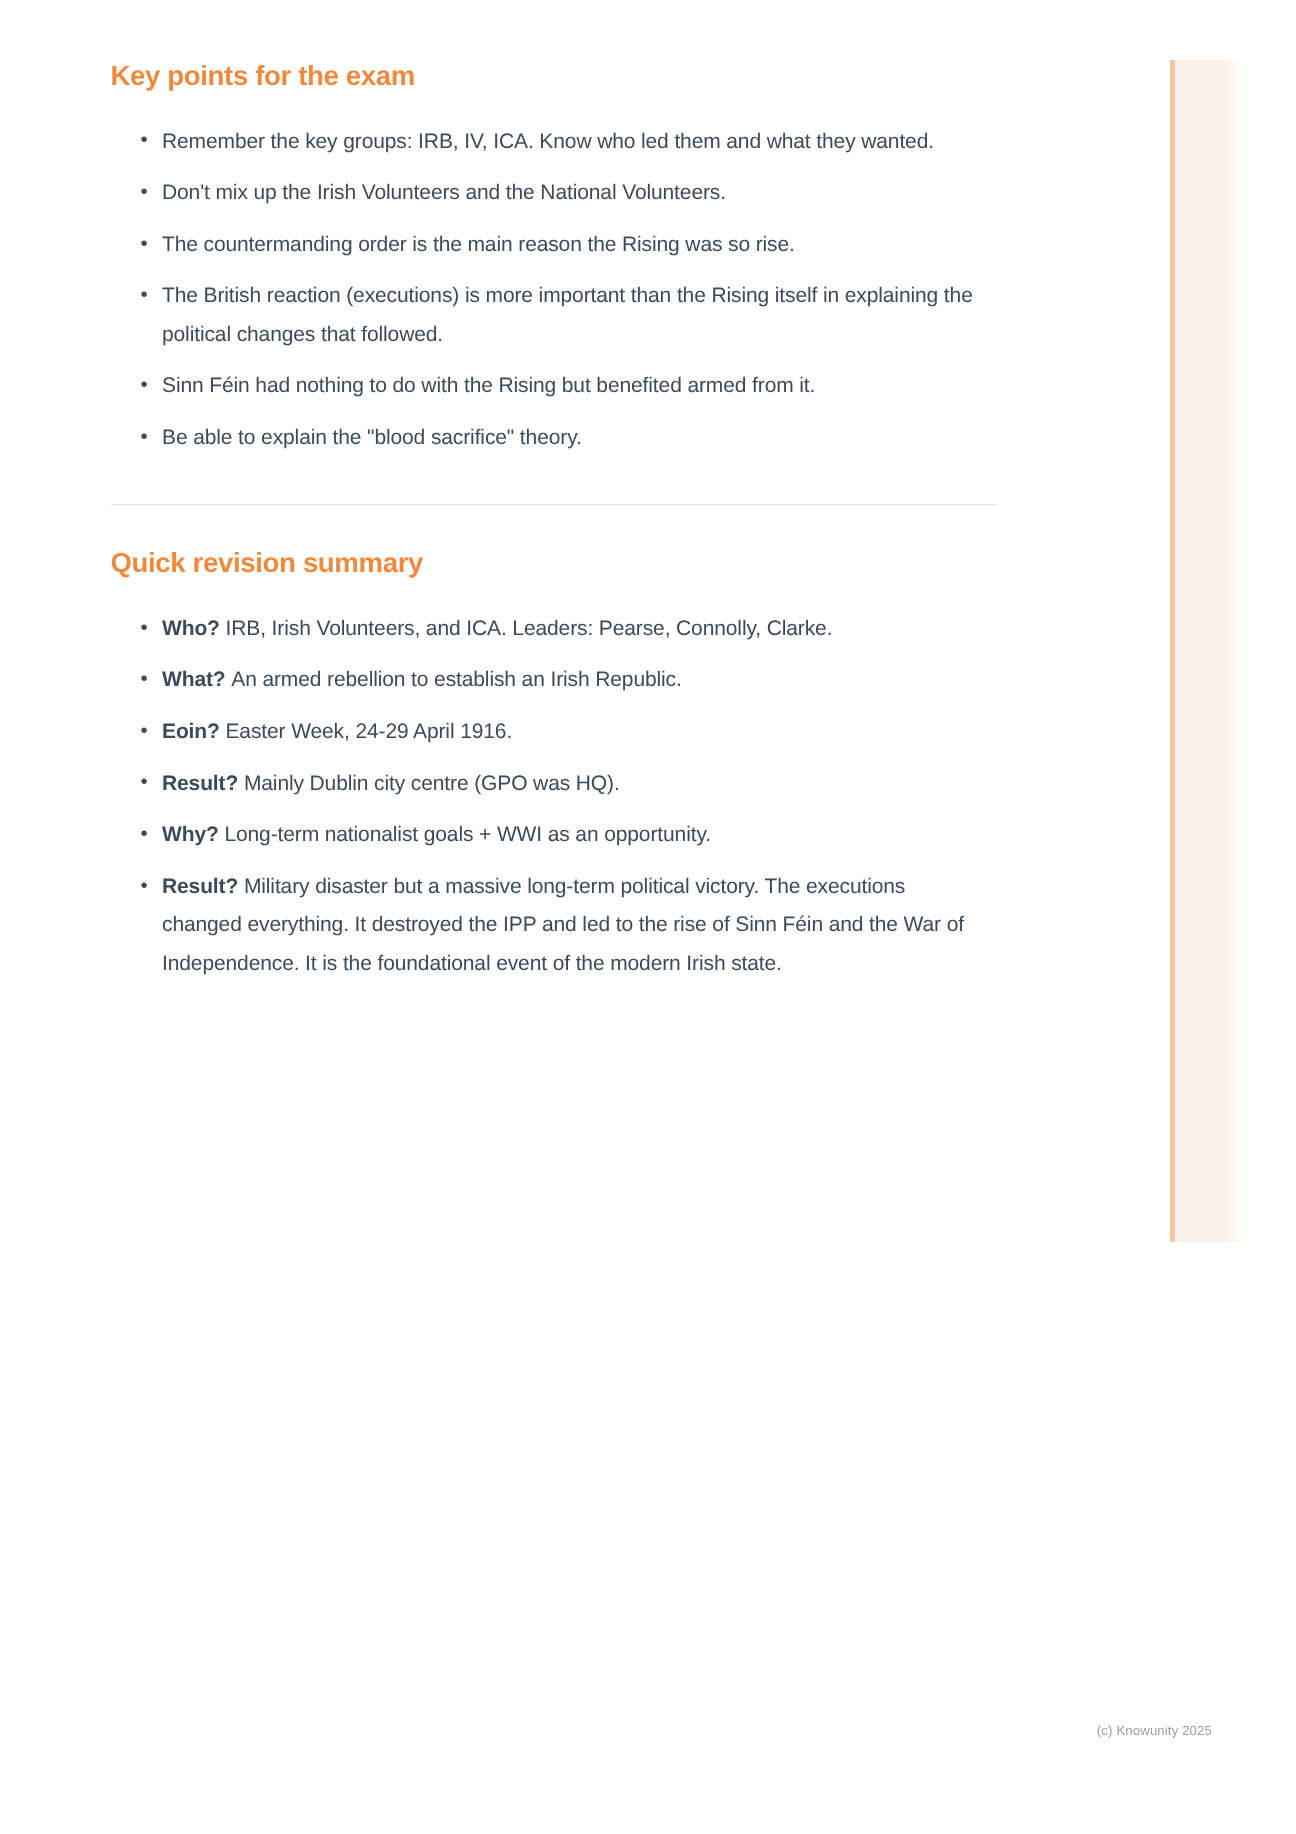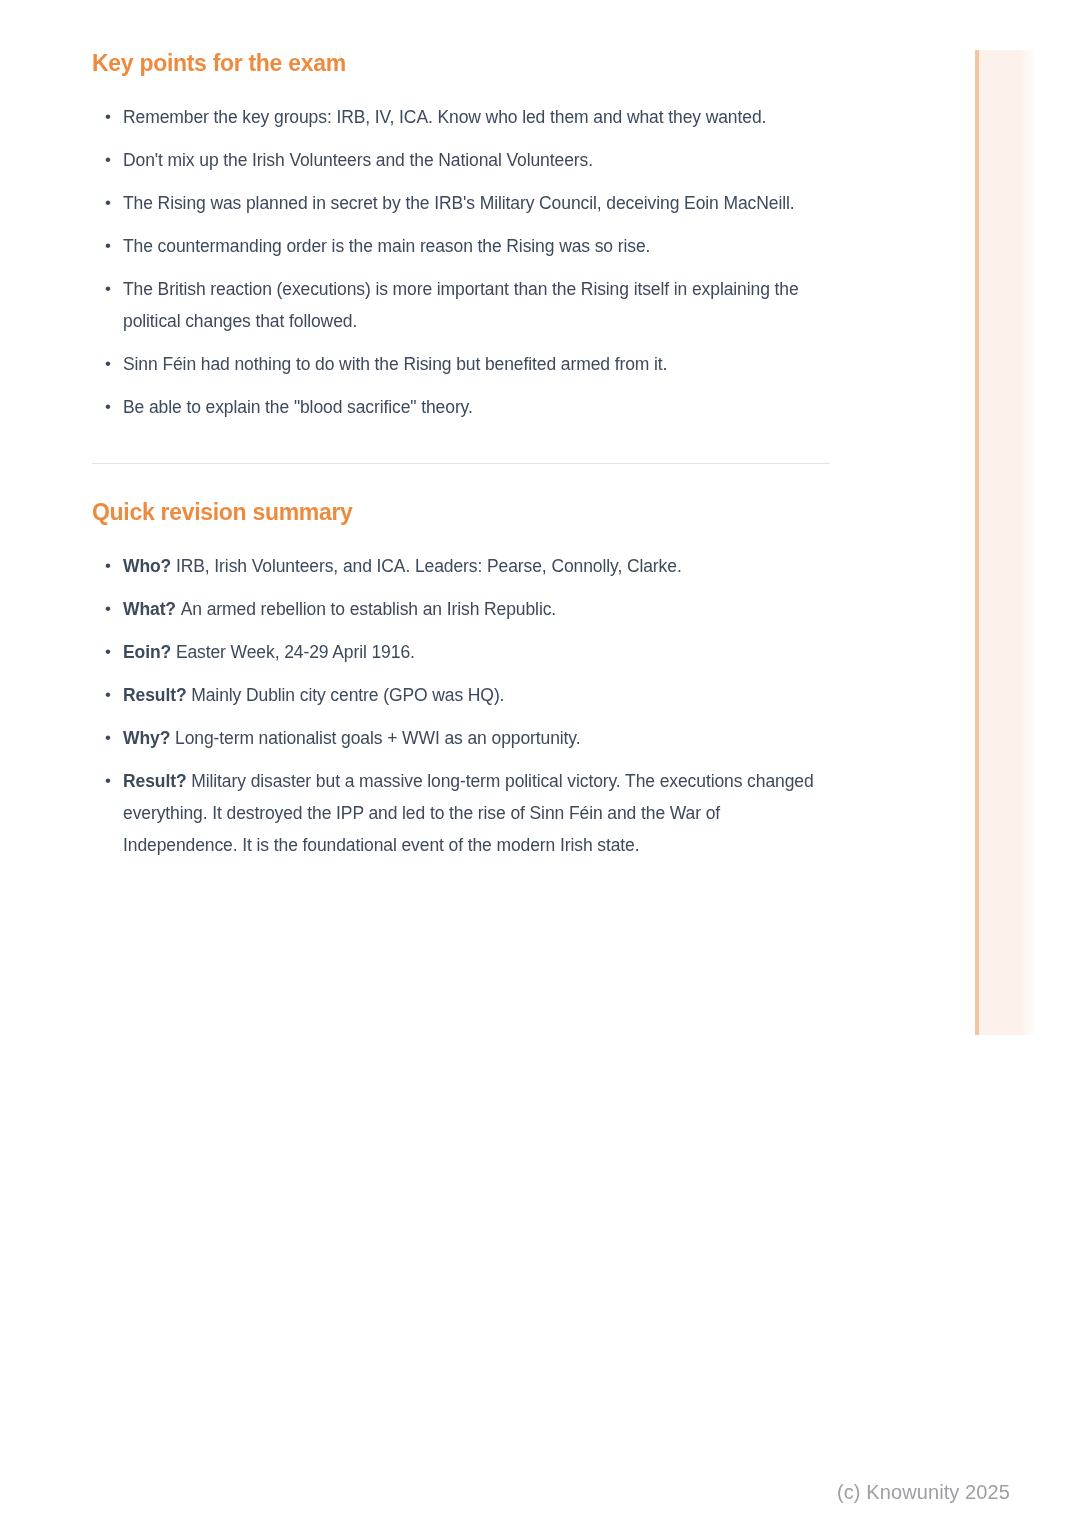--- a/index.html
+++ b/index.html
@@ -26,21 +26,21 @@
     letter-spacing:-0.1px;
   }
   .section-title{
     margin:0 0 22px 0;
     font-size:23px;
     line-height:31px;
     font-weight:700;
     color:var(--accent);
     letter-spacing:-0.3px;
   }
-  ul.bullets{list-style:none;margin:0;padding:0;}
+  ul.bullets{list-style:none;margin:12px;padding:0;}
   ul.bullets li{
     position:relative;
     padding-left:31px;
     line-height:32px;
     margin-bottom:11px;
   }
   ul.bullets li::before{
     content:"\2022";
     position:absolute;
     left:13px;top:0;
@@ -58,41 +58,39 @@
     position:absolute;
     left:975px;top:50px;
     width:60px;height:985px;
     box-sizing:border-box;
     background:linear-gradient(to right,var(--panel-fill) 0%,var(--panel-fill) 75%,#fffdfb 100%);
     border-left:4px solid var(--panel-border);
   }
   .footer{
     position:absolute;
     right:70px;top:1437px;
-    font-size:20px;
+    font-size:11px;
     color:var(--footer);
     letter-spacing:0.1px;
-    margin-top:44px;
   }
 </style>
 </head>
 <body>
 
 <div class="page">
 
   <div class="right-panel"></div>
 
   <main class="content">
 
     <section>
       <h2 class="section-title">Key points for the exam</h2>
       <ul class="bullets">
           <li>Remember the key groups: IRB, IV, ICA. Know who led them and what they wanted.</li>
           <li>Don't mix up the Irish Volunteers and the National Volunteers.</li>
-          <li>The Rising was planned in secret by the IRB's Military Council, deceiving Eoin MacNeill.</li>
           <li>The countermanding order is the main reason the Rising was so rise.</li>
           <li>The British reaction (executions) is more important than the Rising itself in explaining the political changes that followed.</li>
           <li>Sinn Féin had nothing to do with the Rising but benefited armed from it.</li>
           <li>Be able to explain the "blood sacrifice" theory.</li>
         </ul>
     </section>
 
     <hr class="divider">
 
     <section>

